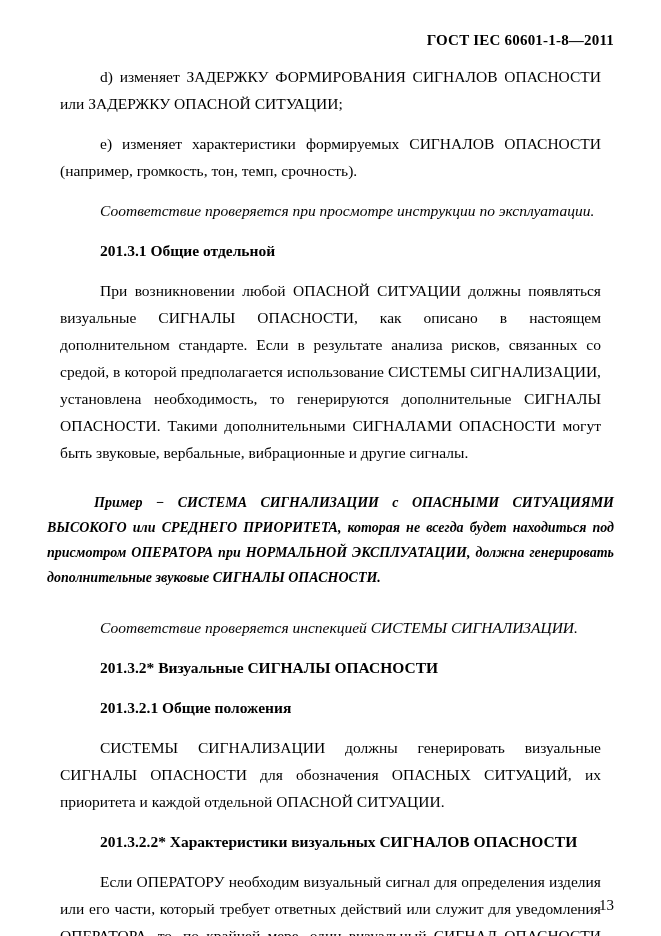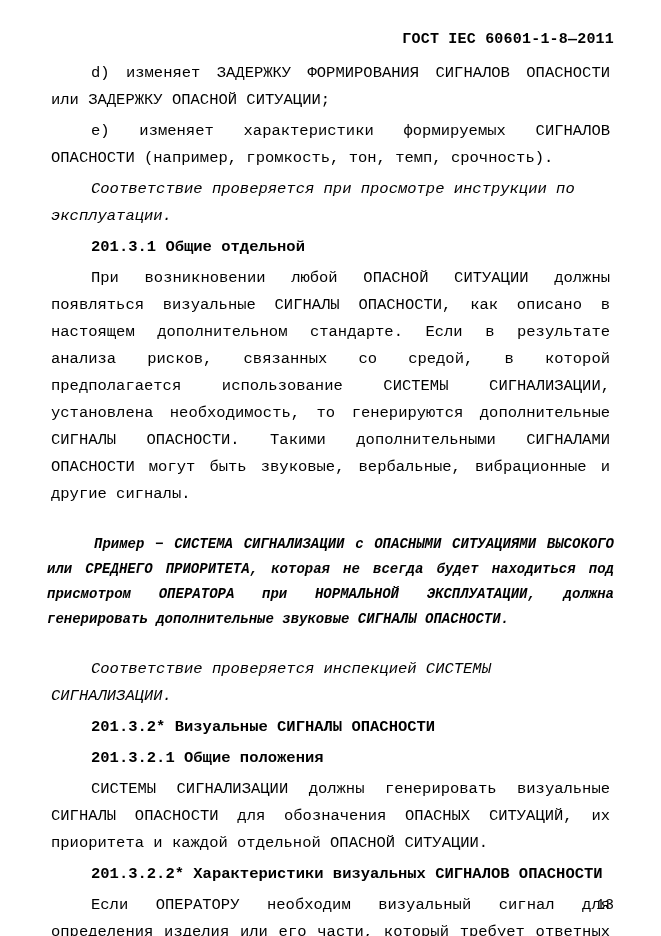--- a/index.html
+++ b/index.html
@@ -6,39 +6,39 @@
     margin: 0;
     padding: 0;
     background: #ffffff;
   }
   .page {
     position: relative;
     width: 661px;
     height: 936px;
     background: #ffffff;
     color: #000000;
-    font-family: Liberation Mono, monospace;
+    font-family: Liberation Serif, serif;
     box-sizing: border-box;
     padding: 30px 47px 4px 47px;
     overflow: hidden;
   }
   .doc-header {
     text-align: right;
     font-weight: bold;
     font-size: 15px;
     line-height: 20px;
     margin-bottom: 10px;
     letter-spacing: 0.2px;
   }
   .block {
     font-size: 15.5px;
     line-height: 27px;
     text-align: justify;
     text-indent: 40px;
-    margin: 4px;
+    margin: 13px;
   }
   .heading {
     font-weight: bold;
     text-align: left;
   }
   .compliance {
     font-style: italic;
     text-align: left;
   }
   .example {

